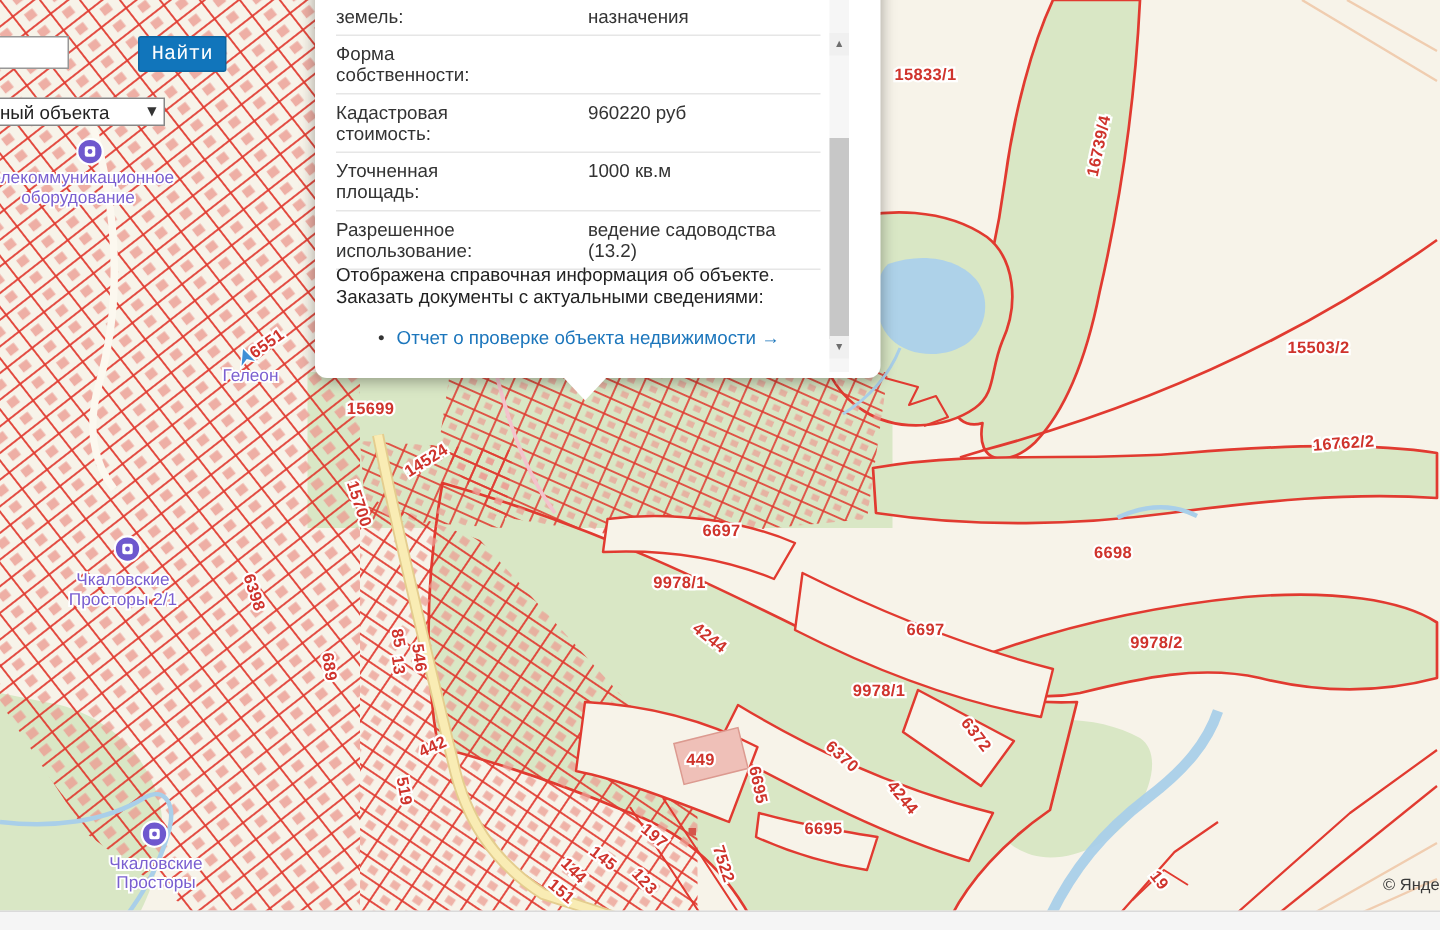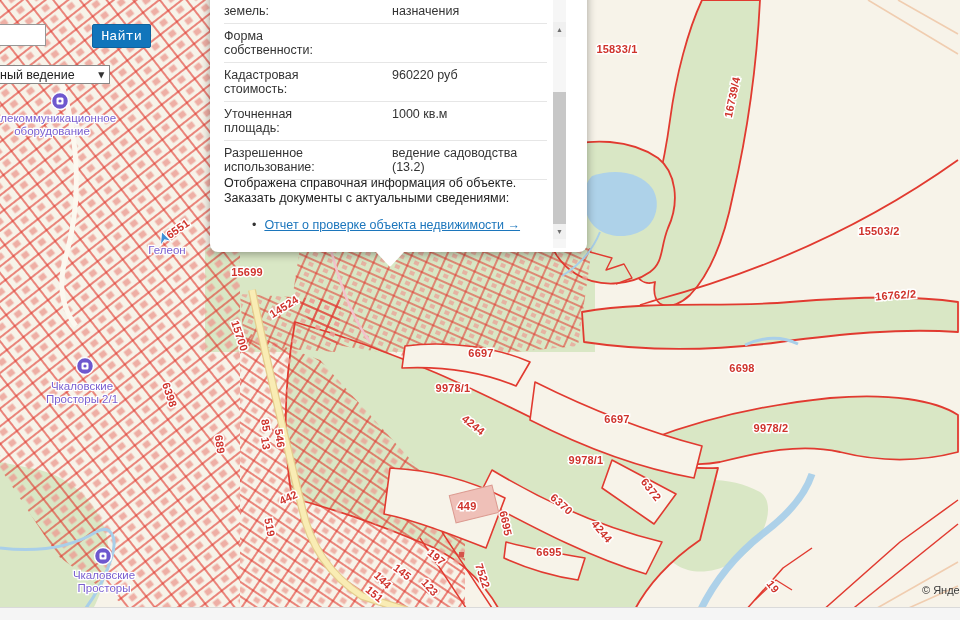--- a/index.html
+++ b/index.html
@@ -21,21 +21,21 @@
   #info-panel{position:absolute;left:210px;top:-20px;width:377px;height:272px;background:#fff;border-radius:0 0 8px 8px;box-shadow:0 2px 10px rgba(0,0,0,.35);z-index:10;}
   #panel-tail{position:absolute;left:375px;top:251px;width:0;height:0;border-left:15px solid transparent;border-right:15px solid transparent;border-top:16px solid #fff;z-index:10;}
   #panel-rows{position:absolute;left:14px;top:0;right:40px;}
   .row{display:flex;gap:8px;padding:5px 0;border-bottom:1px solid #e6e6e6;font-size:12.5px;line-height:14px;color:#333;}
   .row.first{padding-top:24px;align-items:flex-start;}
   .row .lbl{width:112px;font-weight:400;flex:none;}
   .row .val{flex:1;margin-left:48px;}
   #panel-note{position:absolute;left:14px;top:196px;right:40px;font-size:12.5px;line-height:15px;color:#222;}
   #panel-link-row{position:absolute;left:42px;top:238px;right:40px;font-size:12.5px;}
   #panel-link-row .bullet{color:#333;margin-right:8px;}
-  #panel-link-row a{color:#1c76bc;text-decoration:underline;cursor:pointer;}
+  #panel-link-row a{color:#1c76bc;cursor:pointer;}
 
   
   .sb-track{position:absolute;right:21px;top:10px;width:13px;height:258px;background:#f6f6f6;}
   .sb-btn{position:absolute;right:21px;width:13px;height:15px;background:#f0f0f0;color:#6e6e6e;font-size:7px;text-align:center;line-height:15px;cursor:pointer;}
   #sb-up{top:42px;}
   #sb-down{top:244px;}
   .sb-thumb{position:absolute;right:21px;top:112px;width:13px;height:134px;background:#c7c7c7;cursor:pointer;}
 
   
   .plabel{font:700 11px "Liberation Sans",sans-serif;fill:#cf332c;stroke:#ffffff;stroke-width:3px;paint-order:stroke;letter-spacing:.2px;}
@@ -190,21 +190,21 @@
         </g>
       </g>
   </svg>
 
   <div id="bottom-strip"></div>
   <div id="map-copyright">© Янде</div>
 
   <input id="search-input" value="" style="">
   <button id="search-button">Найти</button>
   <div id="type-select">
-    <span>ный ведение</span>
+    <span>ный объекта</span>
     <span class="chev">▾</span>
   </div>
 
   <div id="info-panel">
     <div id="panel-rows">
         <div class="row first">
           <div class="lbl">земель:</div>
           <div class="val">назначения</div>
         </div>
         <div class="row">

